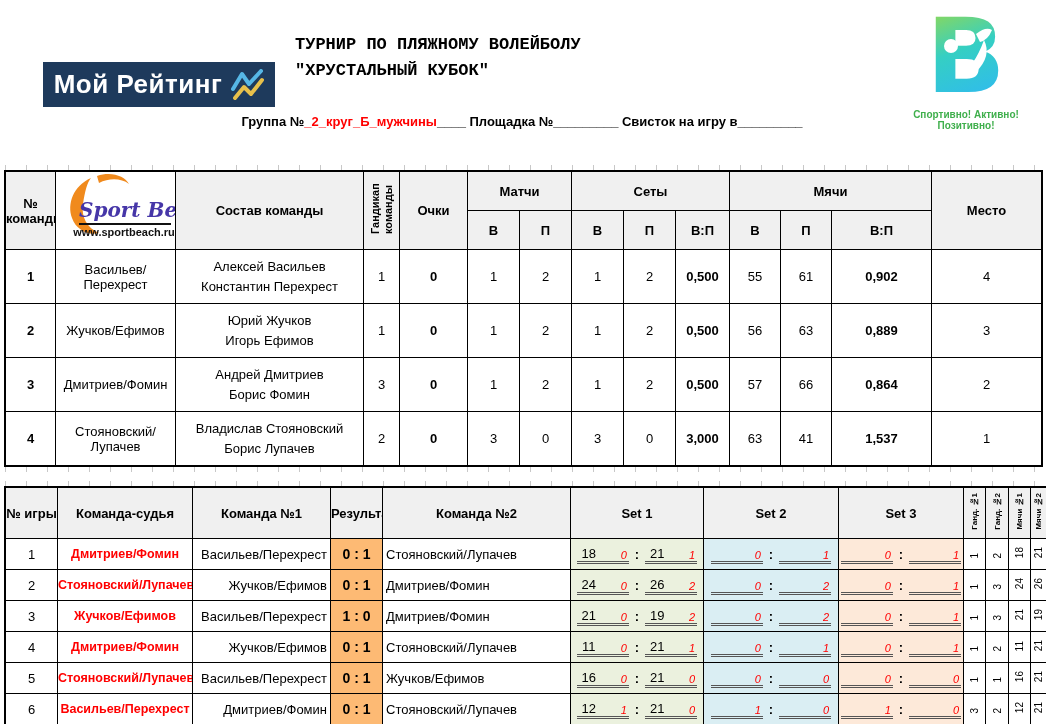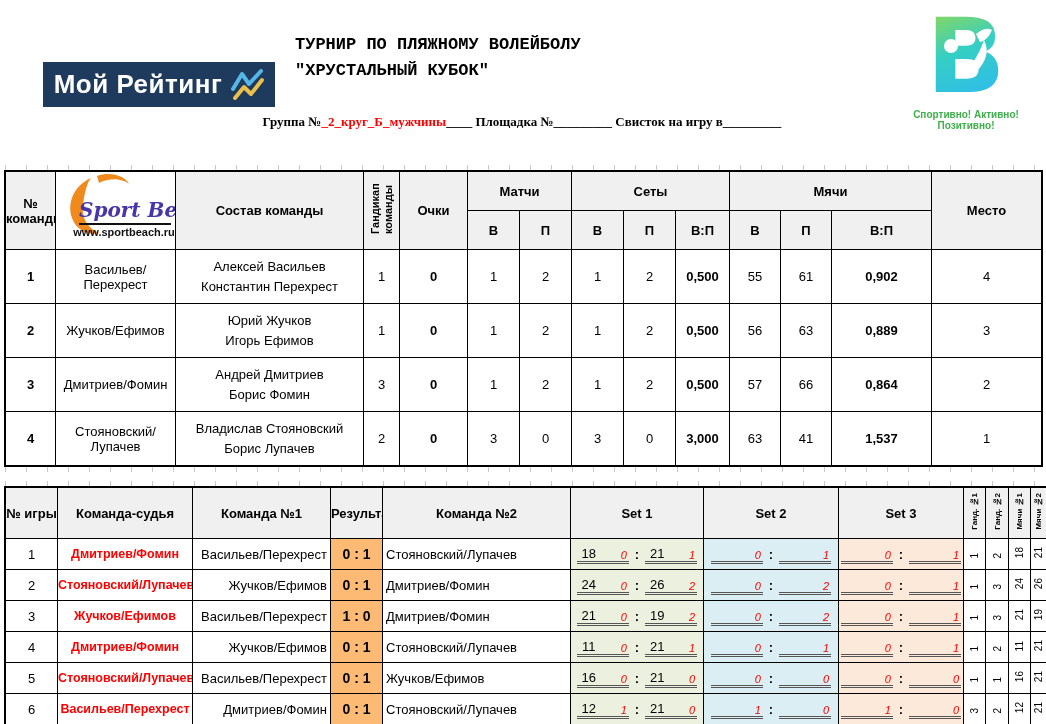--- a/index.html
+++ b/index.html
@@ -9,21 +9,21 @@
     font-family:"Liberation Sans", sans-serif; color:#000; overflow:hidden;
   }
   
   .mr-logo {
     position:absolute; left:10px; top:62px; width:232px; height:45px;
     background:#1e3a5c; display:flex; align-items:center; justify-content:center; gap:8px;margin-left:33px;
   }
   .mr-logo .mr-text { color:#fff; font-size:26px; font-weight:bold; letter-spacing:0.5px; }
   .title-block { position:absolute; left:295px; top:32px; width:460px; text-align:left;font-family:Liberation Mono, monospace; }
   .title-block .t1l { font-size:17px; font-weight:bold; line-height:26px; }
-  .group-line { position:absolute; left:232px; top:114px; width:580px; text-align:center; font-size:13px; font-weight:bold;font-family:Liberation Serif, serif; }
+  .group-line { position:absolute; left:232px; top:114px; width:580px; text-align:center; font-size:13px; font-weight:bold; }
   .group-line .red { color:#ff0000; }
   .veshki { position:absolute; left:888px; top:4px; width:156px; text-align:center; }
   .veshki .vname { font-size:21px; font-weight:bold; color:#2fc7f0; margin-top:2px; letter-spacing:0.2px; }
   .veshki .vtag { font-size:10px; font-weight:bold; color:#3faf4c; margin-top:1px; }
   
   .ticks {
     position:absolute; left:5px; width:1036px; height:5px;
     background:repeating-linear-gradient(90deg,#aaa 0 1px,transparent 1px 21px);
     opacity:.65;
   }

